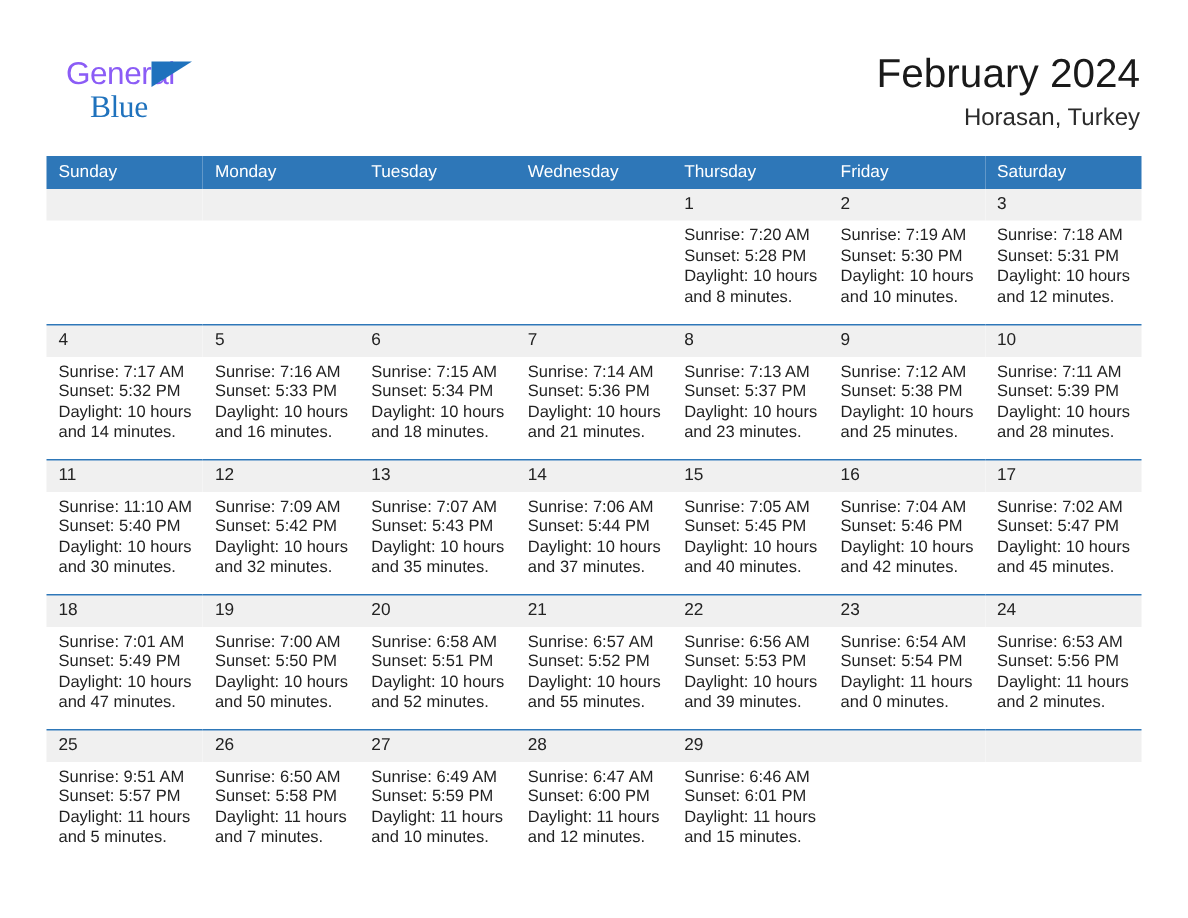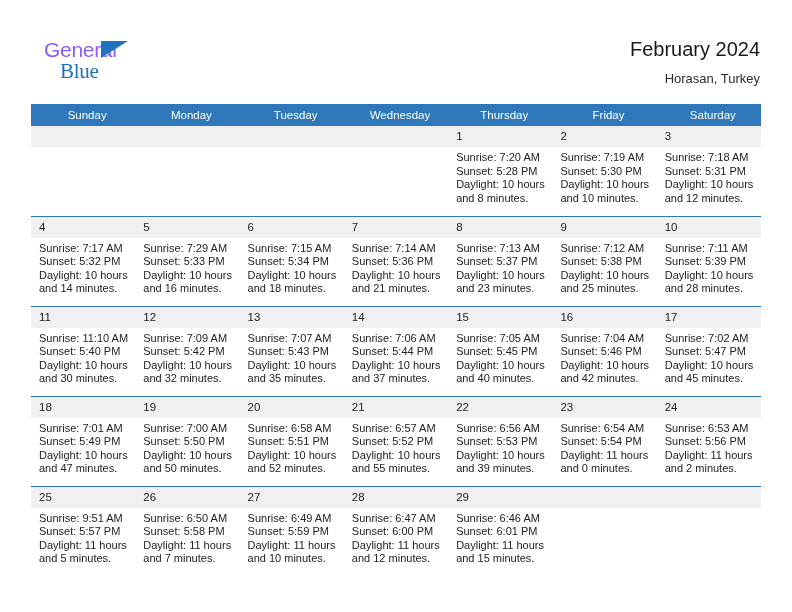--- a/index.html
+++ b/index.html
@@ -65,28 +65,28 @@
   }
 
   .title-block {
     position: absolute;
     right: 32px;
     top: 34px;
     text-align: right;
   }
 
   .cal-title {
-    font-size: 20px;
+    font-size: 27px;
     color: #1a1a1a;
     line-height: 30px;
     white-space: nowrap;
   }
 
   .cal-subtitle {
-    font-size: 13px;
+    font-size: 16px;
     color: #2b2b2b;
     line-height: 18px;
     margin-top: 6px;
     white-space: nowrap;
   }
 
   
   .calendar {
     position: absolute;
     left: 31px;
@@ -96,21 +96,21 @@
     table-layout: fixed;
   }
 
   .calendar col { width: 104.28px; }
 
   thead th {
     background: #2e77b8;
     color: #ffffff;
     font-size: 11.5px;
     font-weight: normal;
-    text-align: center;
+    text-align: left;
     padding: 5px 0 5px 8px;
     height: 22px;
     vertical-align: middle;
     margin-top: 44px;
   }
 
   tbody td {
     vertical-align: top;
     padding: 0;
     height: 90px;
@@ -253,21 +253,21 @@
               <span>Sunset: 5:32 PM</span>
               <span>Daylight: 10 hours</span>
               <span>and 14 minutes.</span>
             </span>
           </div>
         </td>
         <td>
           <div class="cell-inner">
             <span class="daynum">5</span>
             <span class="details">
-              <span>Sunrise: 7:29 AM</span>
+              <span>Sunrise: 7:16 AM</span>
               <span>Sunset: 5:33 PM</span>
               <span>Daylight: 10 hours</span>
               <span>and 16 minutes.</span>
             </span>
           </div>
         </td>
         <td>
           <div class="cell-inner">
             <span class="daynum">6</span>
             <span class="details">

